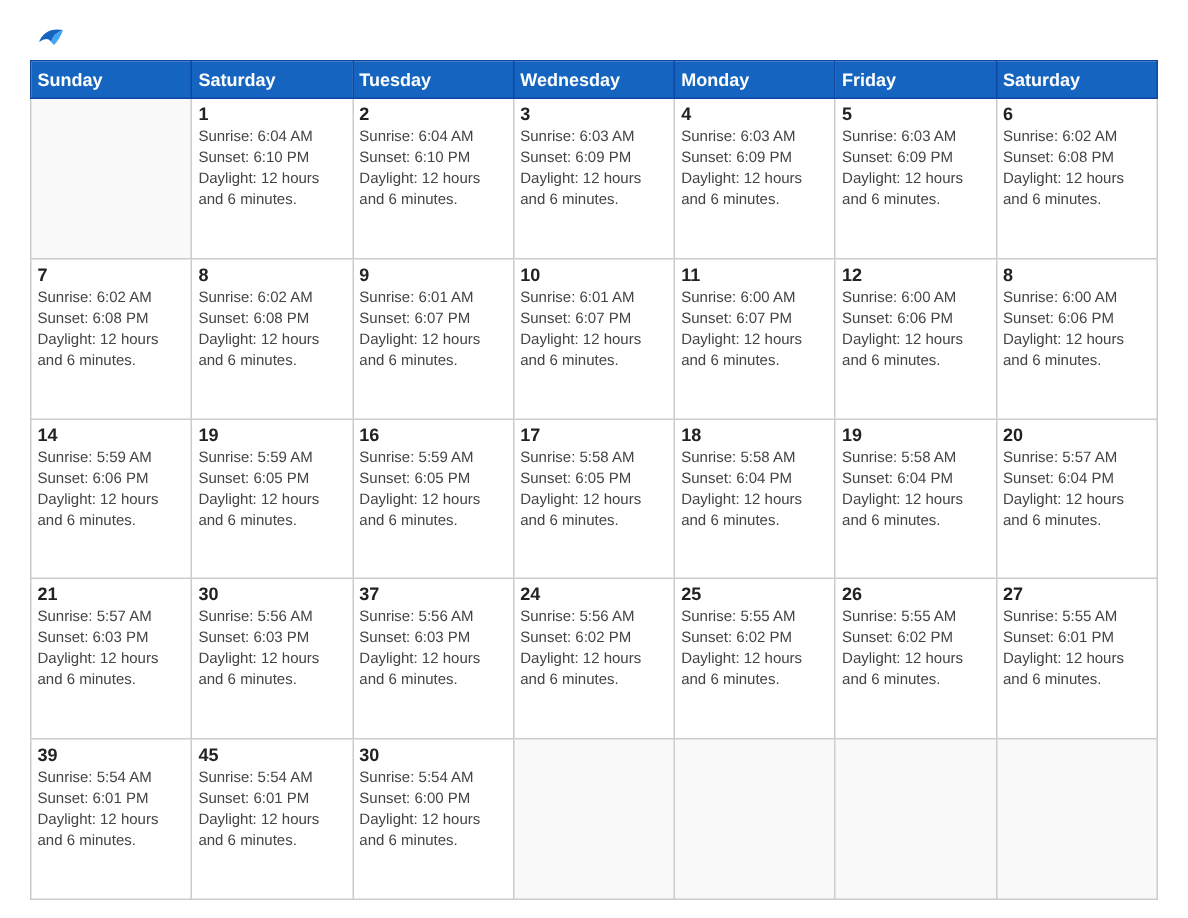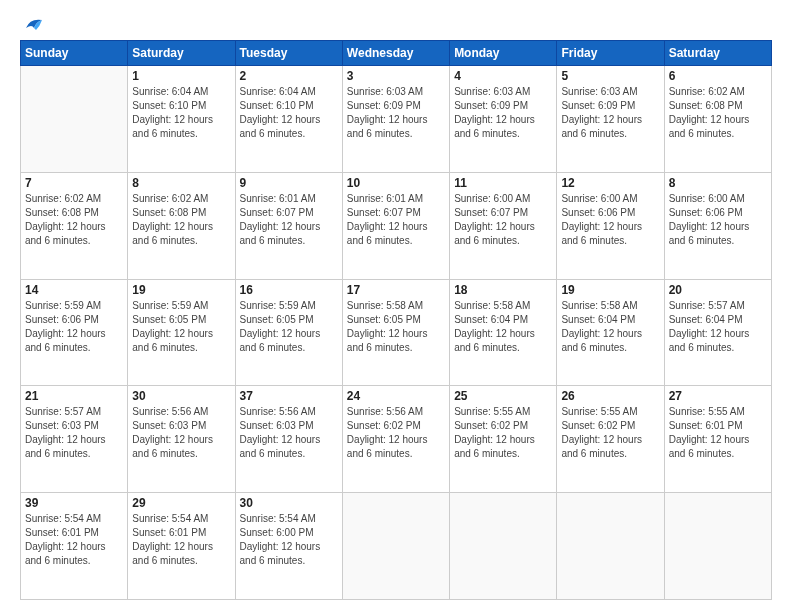--- a/index.html
+++ b/index.html
@@ -322,21 +322,21 @@
         </tr>
         <tr>
           <td>
             <span class="day-num">39</span>
             <div class="day-info" style="white-space: pre-line;">Sunrise: 5:54 AM
 Sunset: 6:01 PM
 Daylight: 12 hours
 and 6 minutes.</div>
           </td>
           <td>
-            <span class="day-num">29</span>
+            <span class="day-num">45</span>
             <div class="day-info" style="white-space: pre-line;">Sunrise: 5:54 AM
 Sunset: 6:01 PM
 Daylight: 12 hours
 and 6 minutes.</div>
           </td>
           <td>
             <span class="day-num">30</span>
             <div class="day-info" style="white-space: pre-line;">Sunrise: 5:54 AM
 Sunset: 6:00 PM
 Daylight: 12 hours

